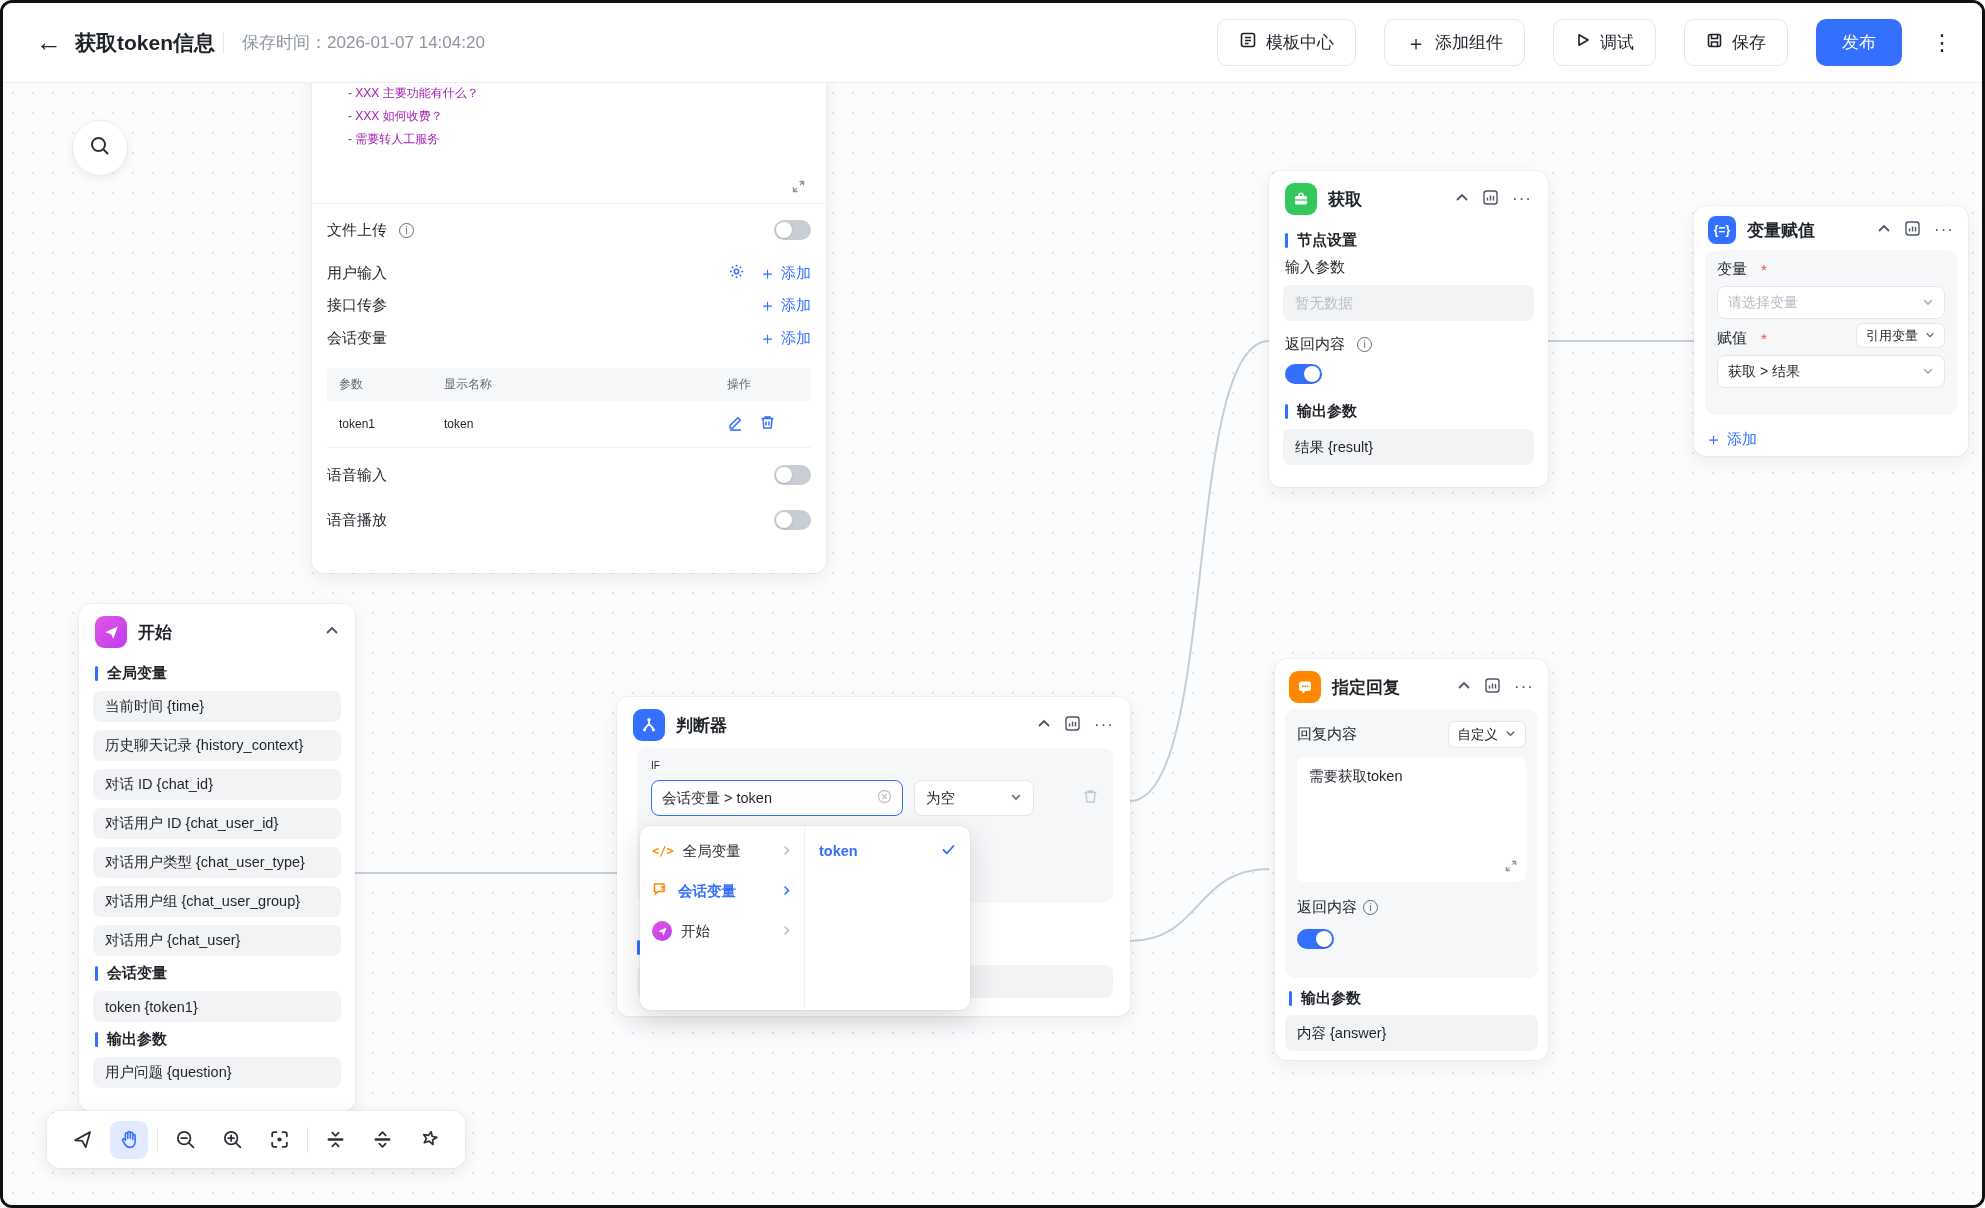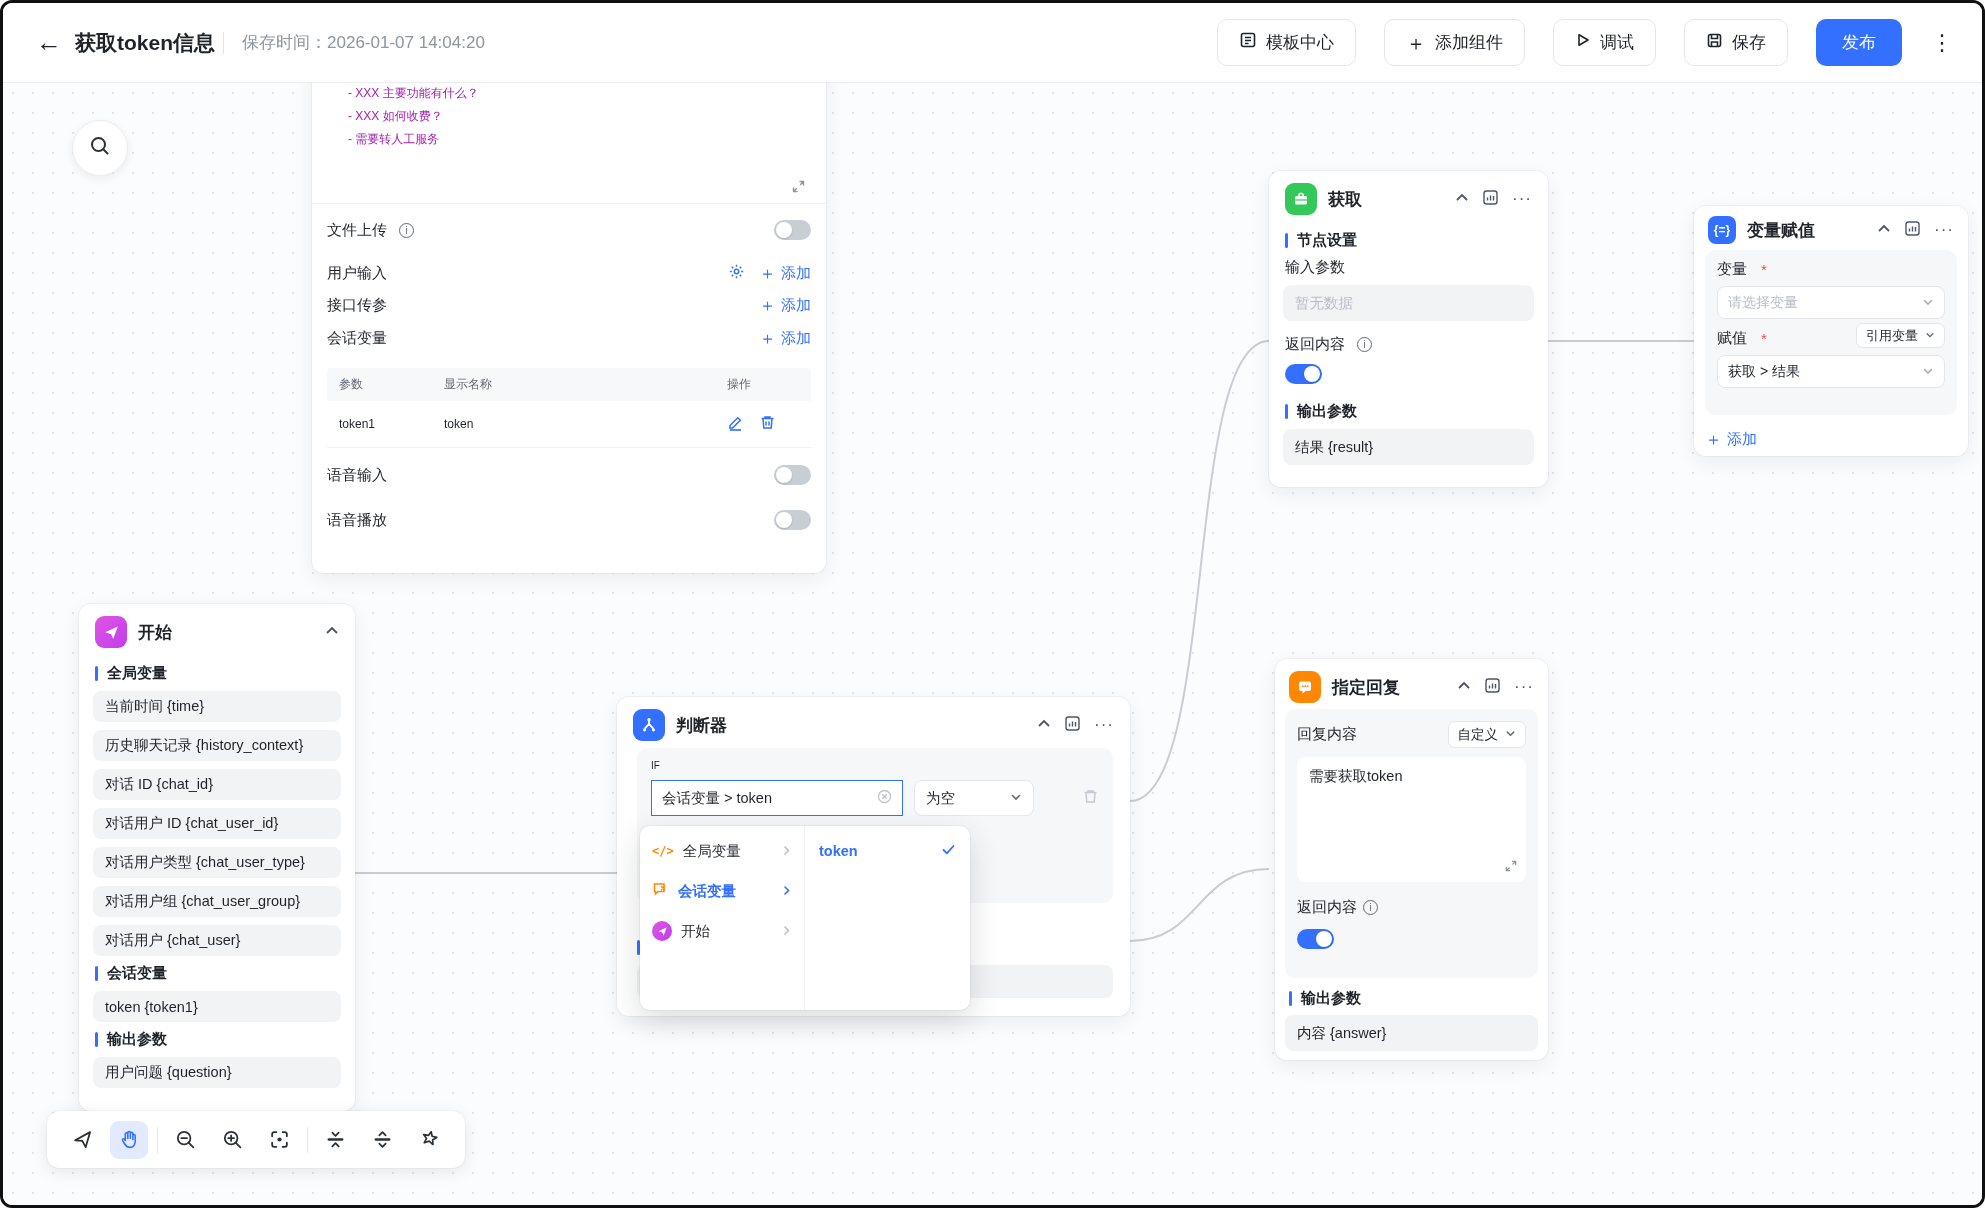--- a/index.html
+++ b/index.html
@@ -60,21 +60,21 @@
   
   .start { left:76px; top:521px; width:276px; height:507px; }
   .start .nicon { background:linear-gradient(135deg,#e256e2,#bf3cee); }
 
   
   .cond { left:614px; top:614px; width:513px; height:319px; }
   .cond .nicon { background:#3370ff; }
   .if-card { position:absolute; left:20px; right:17px; top:51px; height:155px; background:#f6f7f9; border-radius:10px; padding:12px 14px; }
   .if-lbl { font-size:10px; color:#1f2329; }
   .cond-row { display:flex; align-items:center; gap:11px; margin-top:9px; }
-  .cond-input { width:252px; height:36px; background:#fff; border:1.6px solid #3370ff; border-radius:0; display:flex; align-items:center; justify-content:space-between; padding:0 10px; font-size:14.5px; color:#1f2329; }
+  .cond-input { width:252px; height:36px; background:#fff; border:1.6px solid #3370ff; border-radius:8px; display:flex; align-items:center; justify-content:space-between; padding:0 10px; font-size:14.5px; color:#1f2329; }
   .cond-select { width:120px; height:36px; background:#fff; border:1px solid #e5e6eb; border-radius:8px; display:flex; align-items:center; justify-content:space-between; padding:0 11px; font-size:14.5px; color:#1f2329; cursor:pointer; }
   .cond-trash { margin-left:auto; color:#c5c9d1; cursor:pointer; }
   .cond-add { position:absolute; left:20px; top:220px; }
   .else-sec { position:absolute; left:20px; top:243px; width:3px; height:15px; background:#3370ff; border-radius:2px; }
   .else-row { position:absolute; left:20px; right:17px; top:268px; height:33px; background:#f2f3f5; border-radius:8px; }
   .dd { position:absolute; left:23px; top:129px; width:330px; height:184px; background:#fff; border-radius:10px; box-shadow:0 10px 30px rgba(31,35,41,.16), 0 0 0 1px rgba(31,35,41,.04); display:flex; z-index:10; }
   .dd-left { width:165px; border-right:1px solid #f0f1f3; padding-top:5px; }
   .dd-item { height:40px; display:flex; align-items:center; gap:9px; padding:0 12px; font-size:14.5px; color:#1f2329; cursor:pointer; }
   .dd-item .chev { margin-left:auto; color:#b9bec8; }
   .dd-item.active { color:#3370ff; font-weight:700; }

